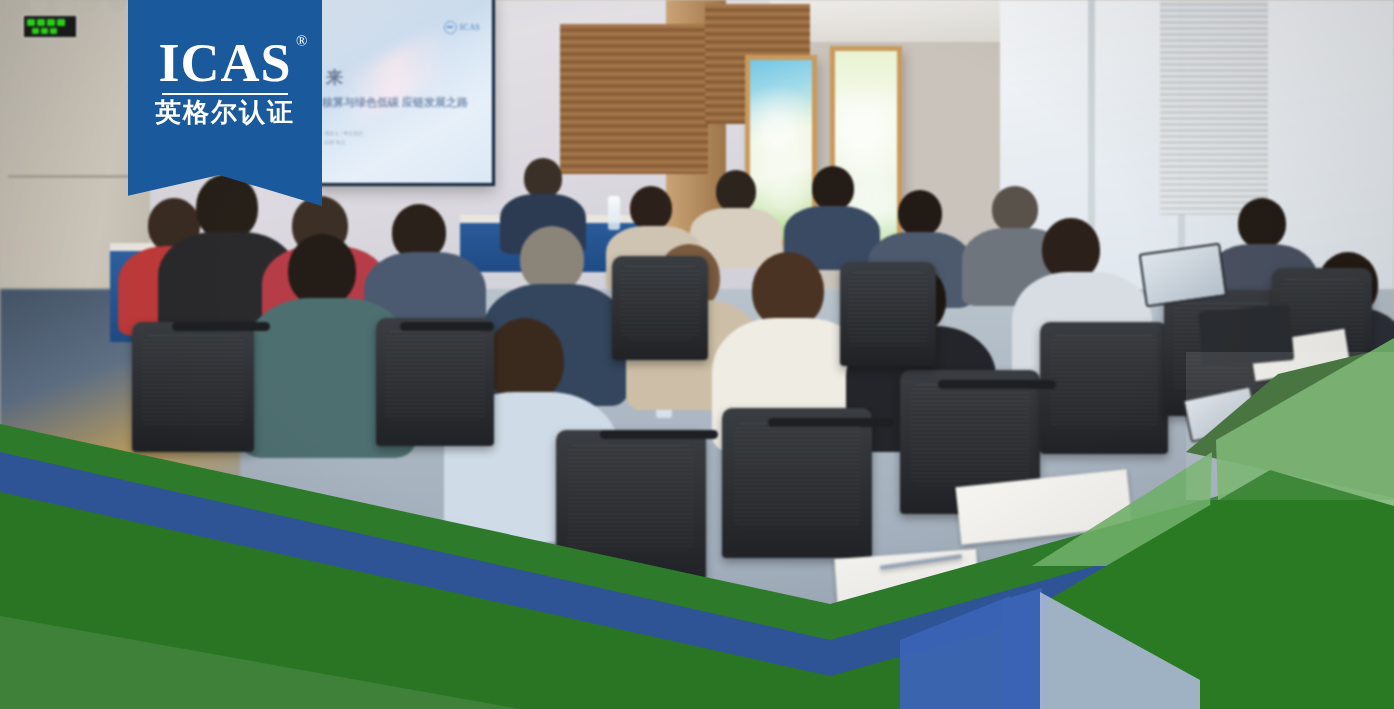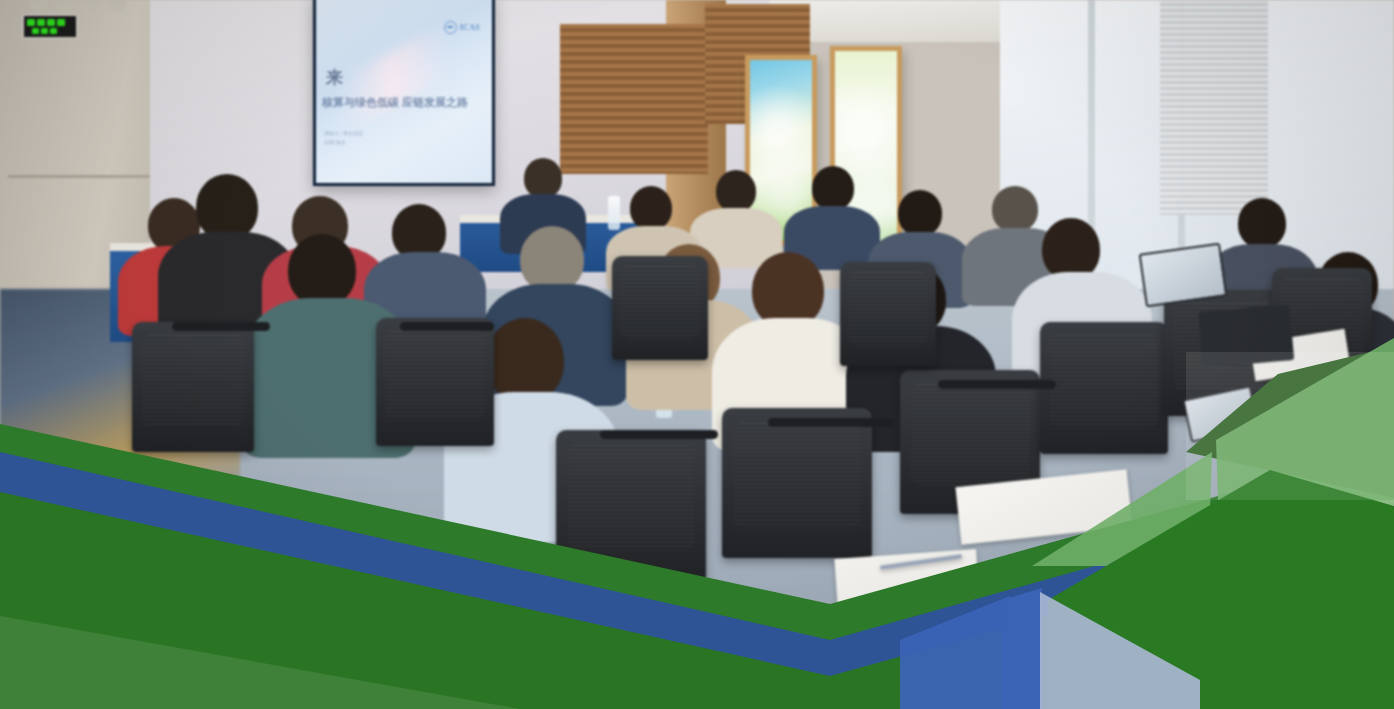--- a/index.html
+++ b/index.html
@@ -334,14 +334,24 @@
     <polygon points="1048,600 1270,470 1394,506 1394,709 1048,709" fill="#2a7a23"></polygon>
 
     <polygon points="1002,600 1042,588 1042,709 1002,709" fill="#3b63b5"></polygon>
     <polygon points="900,640 1010,596 1010,709 900,709" fill="#3b63b5" opacity="0.95"></polygon>
 
     <polygon points="1040,592 1200,680 1200,709 1040,709" fill="#a8b6d3" opacity="0.92"></polygon>
 
     <polygon points="1186,352 1394,352 1394,500 1186,500" fill="#ffffff" opacity="0.10"></polygon>
   </svg>
 
+  <div class="logo-block">
+    <div class="logo-inner">
+      <div class="logo-word">
+        <span>ICAS</span>
+        <span class="reg">®</span>
+      </div>
+      <div class="logo-rule"></div>
+      <div class="logo-cn">英格尔认证</div>
+    </div>
+  </div>
 
 </div>
 
 </body></html>

